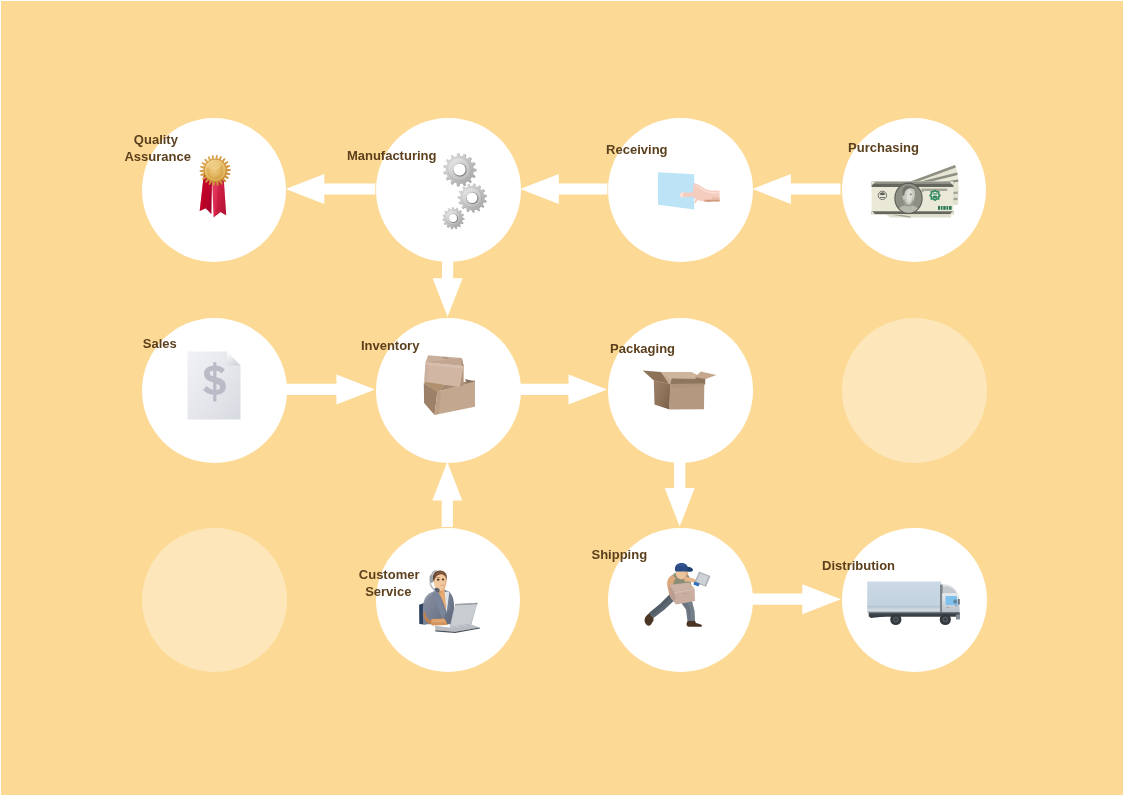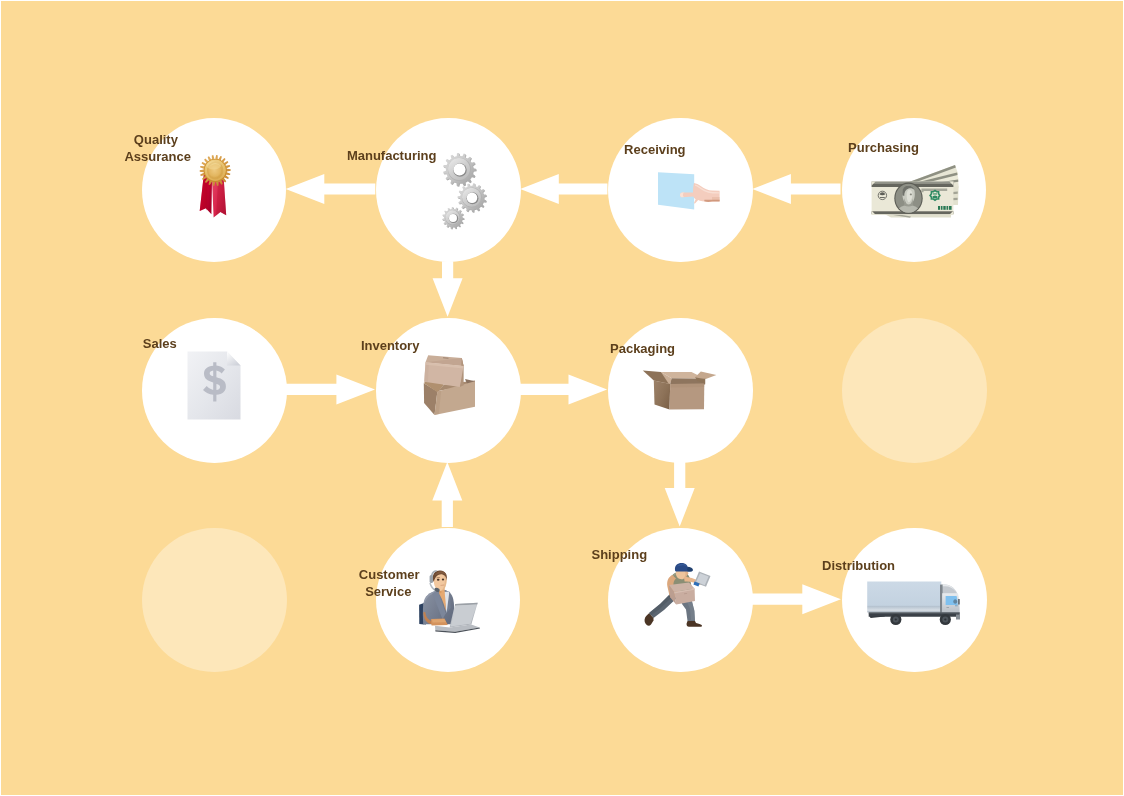--- a/index.html
+++ b/index.html
@@ -44,21 +44,21 @@
         <path d="M284.6,382.79999999999995 L335.4,382.79999999999995 L335.4,373.4 L374,388.4 L335.4,403.4 L335.4,394 L284.6,394 Z" fill="#ffffff"></path>
         <path d="M518.9,382.79999999999995 L567.5,382.79999999999995 L567.5,373.4 L606.1,388.4 L567.5,403.4 L567.5,394 L518.9,394 Z" fill="#ffffff"></path>
         <path d="M673.1,460.7 L673.1,487 L663.7,487 L678.7,525.6 L693.7,487 L684.3000000000001,487 L684.3000000000001,460.7 Z" fill="#ffffff"></path>
         <path d="M440.7,525.9000000000001 L440.7,499.6 L431.3,499.6 L446.3,461 L461.3,499.6 L451.90000000000003,499.6 L451.90000000000003,525.9000000000001 Z" fill="#ffffff"></path>
         <path d="M751,592.6 L801.3,592.6 L801.3,583.2 L839.9,598.2 L801.3,613.2 L801.3,603.8000000000001 L751,603.8000000000001 Z" fill="#ffffff"></path>
       </svg>
     <div id="labels">
         <div class="node-label" style="left: 123.4px; top: 129.6px; width: 63px; text-align: center; color: rgb(92, 63, 28);">Quality
 Assurance</div>
         <div class="node-label" style="left: 345.9px; top: 146.2px; width: 90px; text-align: left; color: rgb(92, 63, 28);">Manufacturing</div>
-        <div class="node-label" style="left: 605.1px; top: 140.2px; width: 62px; text-align: left; color: rgb(92, 63, 28); margin-left: 18px;">Receiving</div>
+        <div class="node-label" style="left: 605.1px; top: 140.2px; width: 62px; text-align: left; color: rgb(92, 63, 28);">Receiving</div>
         <div class="node-label" style="left: 831.1px; top: 138.2px; width: 71px; text-align: left; color: rgb(92, 63, 28); margin-left: 16px;">Purchasing</div>
         <div class="node-label" style="left: 141.8px; top: 333.8px; width: 32px; text-align: left; color: rgb(92, 63, 28);">Sales</div>
         <div class="node-label" style="left: 359.9px; top: 335.7px; width: 60px; text-align: left; color: rgb(92, 63, 28);">Inventory</div>
         <div class="node-label" style="left: 601px; top: 338.8px; width: 60px; text-align: right; color: rgb(92, 63, 28); padding-left: 8px;">Packaging</div>
         <div class="node-label" style="left: 357.8px; top: 545px; width: 59px; text-align: center; color: rgb(92, 63, 28); margin-top: 20px;">Customer
 Service</div>
         <div class="node-label" style="left: 590.5px; top: 545.1px; width: 52px; text-align: center; color: rgb(92, 63, 28);">Shipping</div>
         <div class="node-label" style="left: 821.1px; top: 547.5px; width: 72px; text-align: left; color: rgb(92, 63, 28); margin-top: 8px;">Distribution</div>
       </div>
     <div id="icons">

